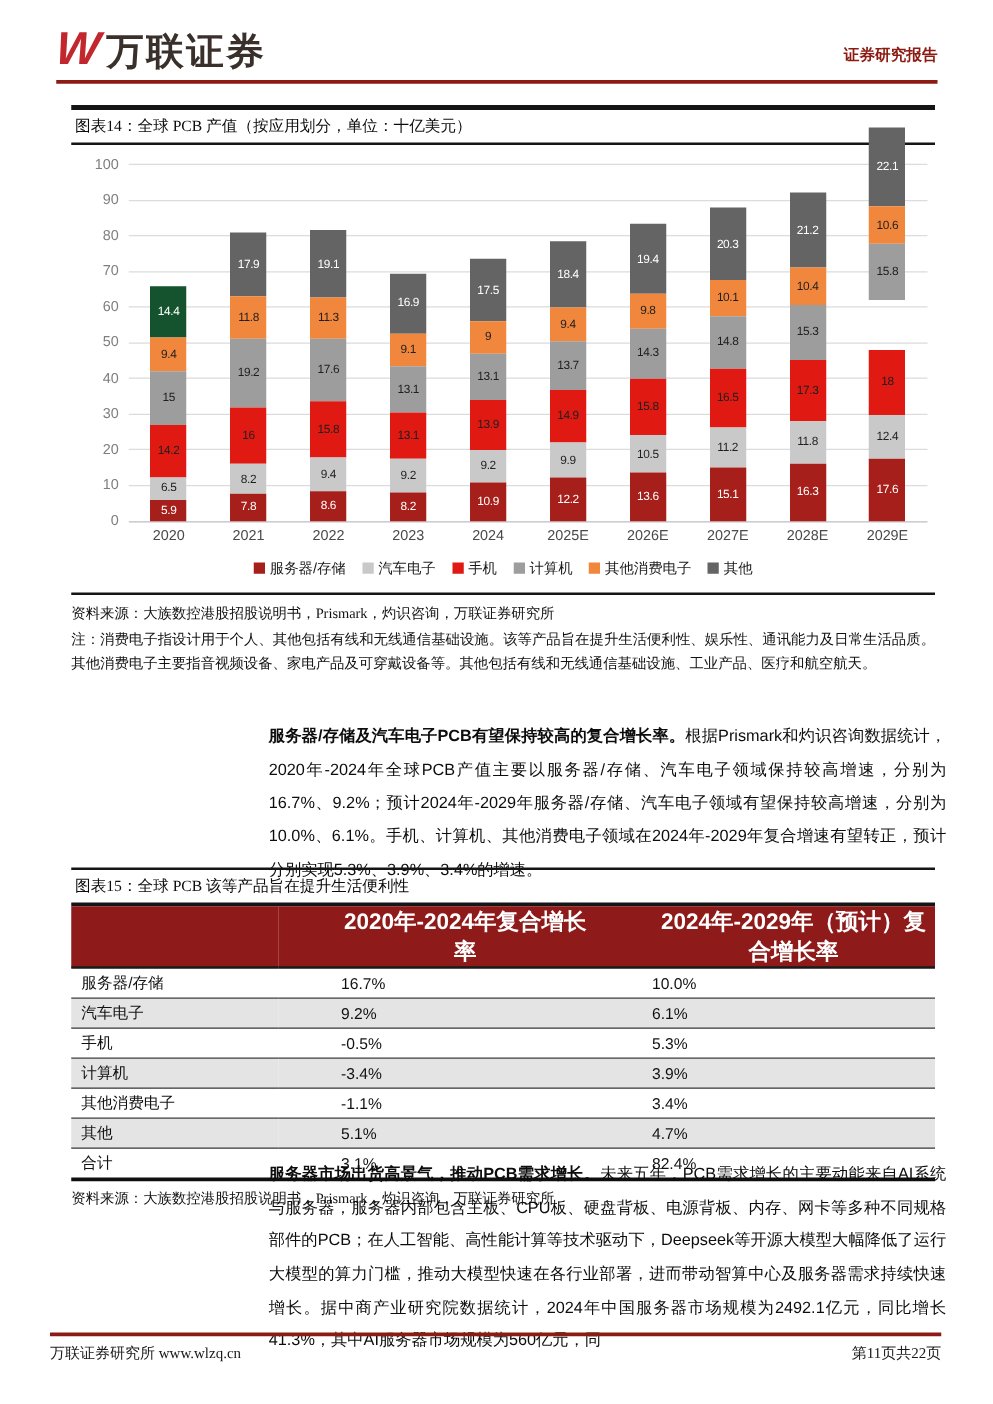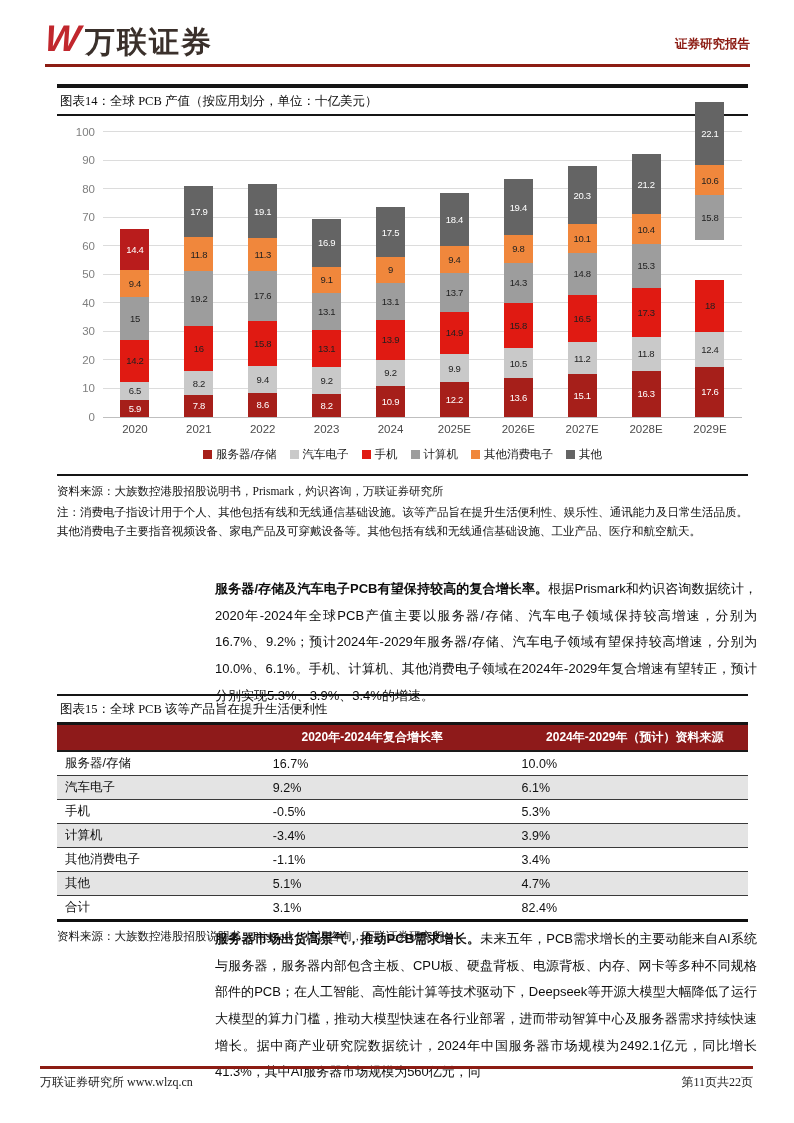--- a/index.html
+++ b/index.html
@@ -39,21 +39,21 @@
   .src,.note{font-family:"Liberation Serif","DejaVu Serif",serif;font-size:11.5px;color:#111;line-height:1.6;}
   .note{margin-top:3px;text-align:justify;}
   
   .para{left:215px;width:542px;font-size:13px;line-height:2.05;text-align:justify;color:#0d0d0d;}
   .para1{top:576px;}
   .para2{top:926px;}
   .para b{font-weight:bold;}
   
   .fig15{top:694px;left:57px;right:46px;}
   table.growth{width:100%;border-collapse:collapse;margin-top:0;border-bottom:3px solid #0f0f0f;}
-  table.growth th{background:#8E1A1A;color:#ffffff;font-weight:bold;font-size:12px;height:25px;
+  table.growth th{background:#8E1A1A;color:#ffffff;font-weight:bold;font-size:18px;height:25px;
     text-align:center;border-bottom:2px solid #1a1a1a;padding:0;}
   table.growth td{font-size:12.5px;height:23px;border-bottom:1px solid #3a3a3a;padding:0;}
   table.growth .c0{width:24%;padding-left:8px;}
   table.growth .c1{width:36%;padding-left:50px;}
   table.growth .c2{width:40%;padding-left:50px;}
   table.growth tr.shaded td{background:#E4E4E4;}
   .fig15 .src{margin-top:5px;}
   
   .footer-rule{top:1066px;left:40px;right:41px;height:3px;background:#8C1C13;}
   .footer{top:1074px;left:40px;right:41px;display:flex;justify-content:space-between;
@@ -96,21 +96,21 @@
         <div class="ylab" style="bottom: 250.5px;">90</div>
         <div class="gridline" style="bottom: 285px;"></div>
         <div class="ylab" style="bottom: 279px;">100</div>
         <div class="bars-row">
           <div class="bar-col">
             <div class="seg" style="height: 16.815px; background: rgb(166, 31, 26); color: rgb(255, 255, 255);">5.9</div>
             <div class="seg" style="height: 18.525px; background: rgb(201, 201, 201); color: rgb(31, 31, 31);">6.5</div>
             <div class="seg" style="height: 42px; background: rgb(224, 26, 18); color: rgb(31, 31, 31);">14.2</div>
             <div class="seg" style="height: 42.75px; background: rgb(157, 157, 157); color: rgb(31, 31, 31);">15</div>
             <div class="seg" style="height: 26.79px; background: rgb(240, 135, 60); color: rgb(31, 31, 31);">9.4</div>
-            <div class="seg" style="height: 41.04px; background: #b91c1c; color: rgb(255, 255, 255);">14.4</div>
+            <div class="seg" style="height: 41.04px; background: #14532d; color: rgb(255, 255, 255);">14.4</div>
           </div>
           <div class="bar-col">
             <div class="seg" style="height: 22.23px; background: rgb(166, 31, 26); color: rgb(255, 255, 255);">7.8</div>
             <div class="seg" style="height: 23.37px; background: rgb(201, 201, 201); color: rgb(31, 31, 31);">8.2</div>
             <div class="seg" style="height: 45.6px; background: rgb(224, 26, 18); color: rgb(31, 31, 31);">16</div>
             <div class="seg" style="height: 54.72px; background: rgb(157, 157, 157); color: rgb(31, 31, 31);">19.2</div>
             <div class="seg" style="height: 33.63px; background: rgb(240, 135, 60); color: rgb(31, 31, 31);">11.8</div>
             <div class="seg" style="height: 51.015px; background: rgb(100, 100, 100); color: rgb(255, 255, 255);">17.9</div>
           </div>
           <div class="bar-col">
@@ -228,21 +228,21 @@
   <b>服务器/存储及汽车电子PCB有望保持较高的复合增长率。</b><span>根据Prismark和灼识咨询数据统计，2020年-2024年全球PCB产值主要以服务器/存储、汽车电子领域保持较高增速，分别为16.7%、9.2%；预计2024年-2029年服务器/存储、汽车电子领域有望保持较高增速，分别为10.0%、6.1%。手机、计算机、其他消费电子领域在2024年-2029年复合增速有望转正，预计分别实现5.3%、3.9%、3.4%的增速。</span>
 </div>
 
 <div class="abs fig15">
   <div class="fig-caption fig15-caption">图表15：全球 PCB 该等产品旨在提升生活便利性</div>
   <table class="growth">
     <thead>
         <tr>
           <th class="c0"></th>
           <th class="c1">2020年-2024年复合增长率</th>
-          <th class="c2">2024年-2029年（预计）资料来源</th>
+          <th class="c2">2024年-2029年（预计）复合增长率</th>
         </tr>
       </thead>
     <tbody>
         <tr>
           <td class="c0">服务器/存储</td>
           <td class="c1">16.7%</td>
           <td class="c2">10.0%</td>
         </tr>
         <tr class="shaded">
           <td class="c0">汽车电子</td>

